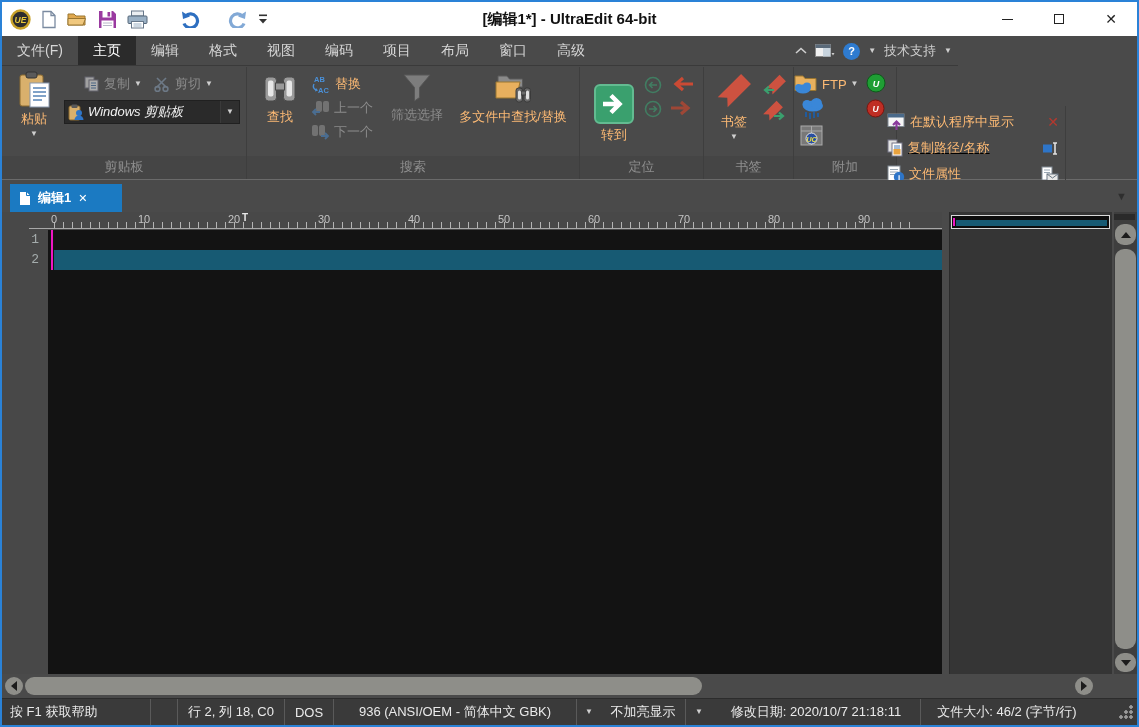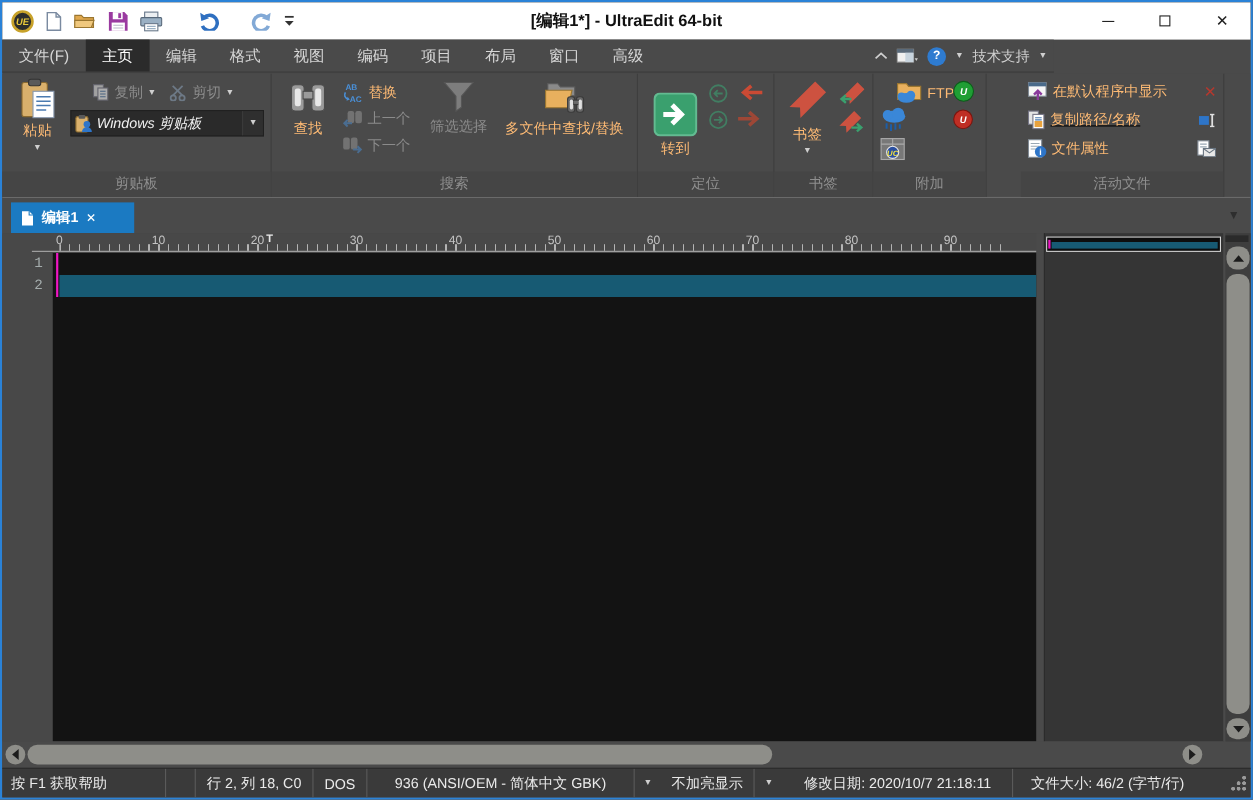--- a/index.html
+++ b/index.html
@@ -401,21 +401,21 @@
             <g transform="rotate(45 11 10)">
               <path d="M7 1 h9 v19 l-4.5 -4 -4.5 4 z" fill="#cd5240"></path>
             </g>
             <path d="M12 16 h9 M17 12.5 l4 3.5 -4 3.5" stroke="#3aa06e" stroke-width="2.2" fill="none"></path>
           </svg>
       </span>
       <div class="rgroup-label">书签</div>
     </div>
 
     <div class="rgroup" style="left:792px;width:103px;">
-      <div class="smallbtn" style="left:21px;top:5px;">
+      <div class="smallbtn" style="left:0;top:5px;">
         <span class="icon">
           <svg width="24" height="21">
               <path d="M1 2 h8 l2 2.5 h11 v12 h-21 z" fill="#e8b05e" stroke="#9a7630"></path>
               <ellipse cx="9" cy="15" rx="7.5" ry="4.5" fill="#3a87d8"></ellipse>
               <circle cx="4.5" cy="13.5" r="3.5" fill="#3a87d8"></circle>
               <circle cx="13" cy="12.5" r="4" fill="#3a87d8"></circle>
             </svg>
         </span>
         <span class="rlabel">FTP</span>
         <span class="caret">▼</span>
@@ -450,21 +450,21 @@
             <rect x="1" y="1" width="21" height="19" fill="#787878" stroke="#aaaaaa"></rect>
             <line x1="11.5" y1="1" x2="11.5" y2="20" stroke="#aaaaaa"></line>
             <line x1="1" y1="6" x2="22" y2="6" stroke="#aaaaaa"></line>
             <circle cx="11.5" cy="13.5" r="5.5" fill="#2a4fa0" stroke="#e8e8e8"></circle>
             <text x="11.5" y="16.5" font-size="7" font-weight="bold" font-style="italic" fill="#f0e040" text-anchor="middle">UC</text>
           </svg>
       </span>
       <div class="rgroup-label">附加</div>
     </div>
 
-    <div class="rgroup" style="left:926px;width:185px;">
+    <div class="rgroup" style="left:879px;width:185px;margin-top:39px;">
       <div class="smallbtn" style="left:6px;top:4px;width:172px;">
         <span class="icon">
           <svg width="19" height="18">
               <rect x="1" y="1" width="16" height="12.5" fill="#f6f6f6" stroke="#808a94"></rect>
               <rect x="1" y="1" width="16" height="3.5" fill="#4a6a8a"></rect>
               <path d="M9.5 17 v-8 M6 12 l3.5 -3.5 3.5 3.5" stroke="#8a3a9c" stroke-width="2.2" fill="none"></path>
             </svg>
         </span>
         <span class="rlabel">在默认程序中显示</span>
         <span class="redx" style="margin-left:auto;">✕</span>

